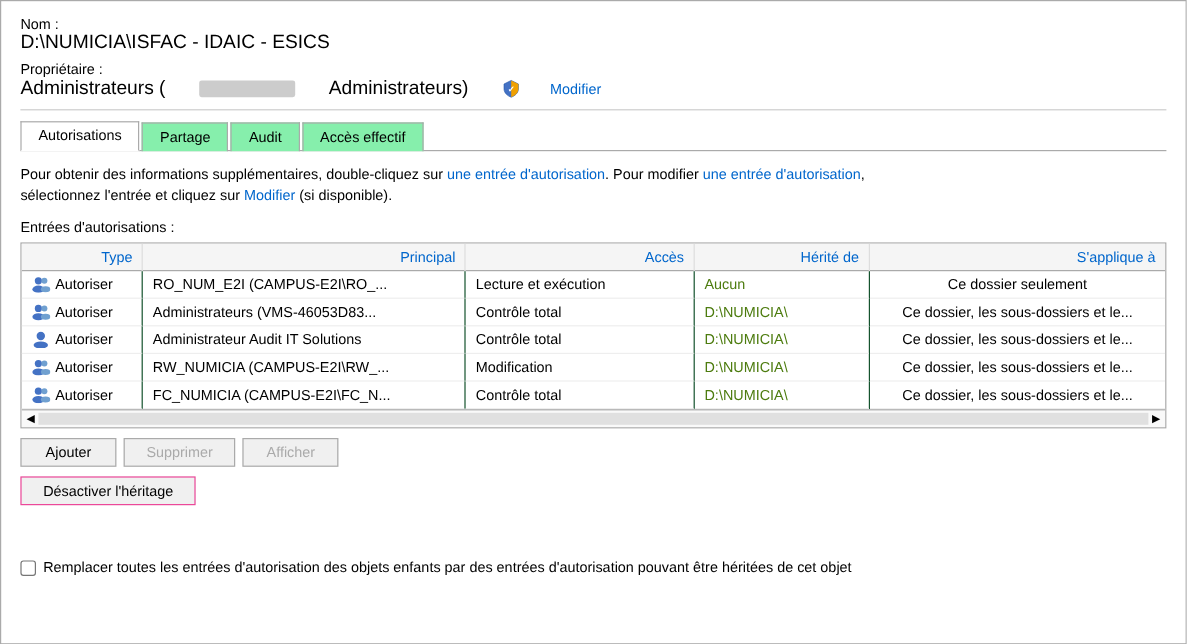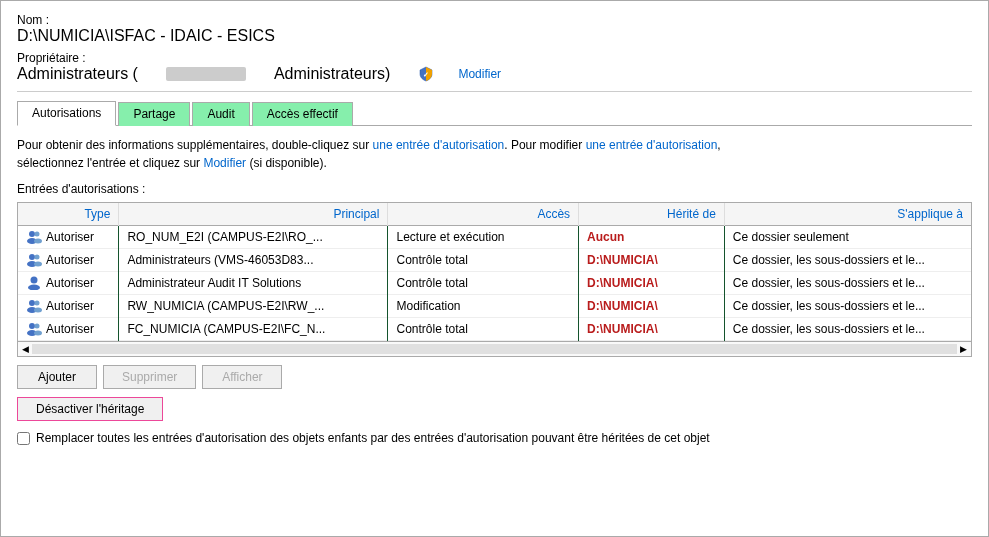--- a/index.html
+++ b/index.html
@@ -153,25 +153,25 @@
     .type-text {
       color: #000;
     }
     .principal-text {
       color: #000;
     }
     .access-text {
       color: #000;
     }
     .heritage-text {
-      color: #b91c1c;
-      font-weight: bold;
+      color: #4d7c0f;
     }
     .applies-text {
       color: #000;
+      text-align: center;
     }
     .buttons-row {
       display: flex;
       gap: 6px;
       margin-bottom: 8px;
     }
     .btn {
       padding: 4px 18px;
       font-size: 12px;
       border: 1px solid #aaa;
@@ -189,20 +189,21 @@
       border: 1px solid #ec4899;
       background: #f0f0f0;
       cursor: pointer;
       margin-bottom: 10px;
     }
     .checkbox-row {
       display: flex;
       align-items: flex-end;
       gap: 6px;
       font-size: 12px;
+      margin-top: 35px;
     }
     .checkbox-row input[type="checkbox"] {
       margin-top: 1px;
       flex-shrink: 0;
     }
     .scrollbar-container {
       display: flex;
       align-items: center;
       border-top: 1px solid #aaa;
       background: #f9f9f9;

